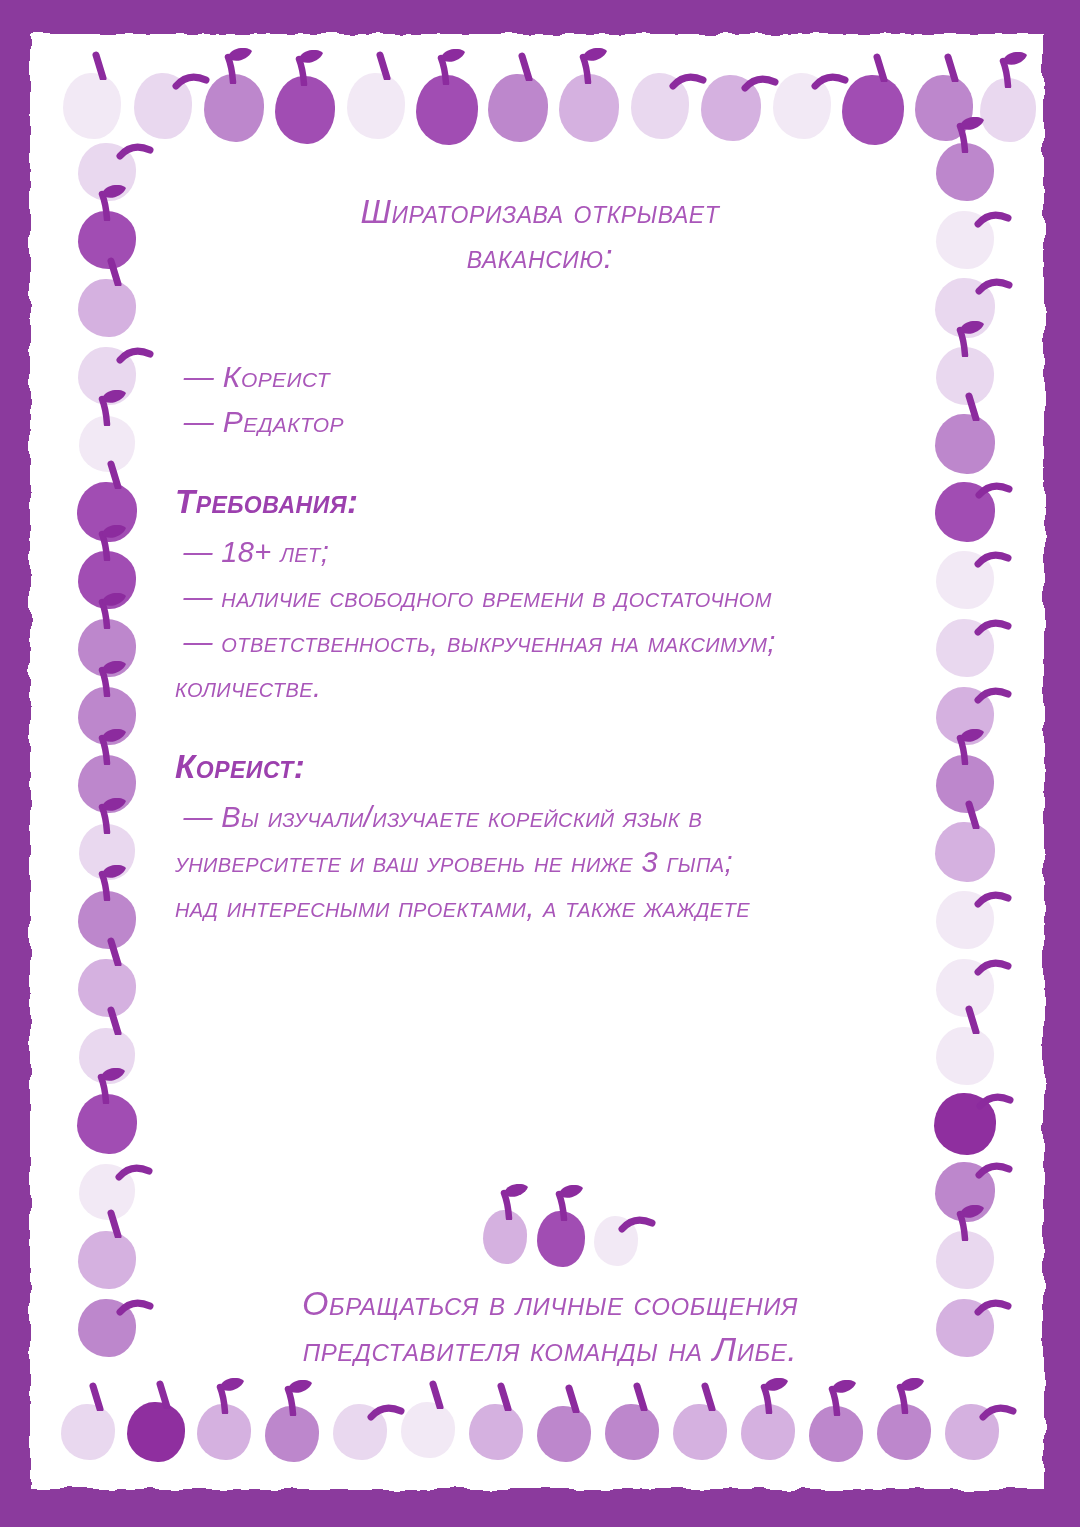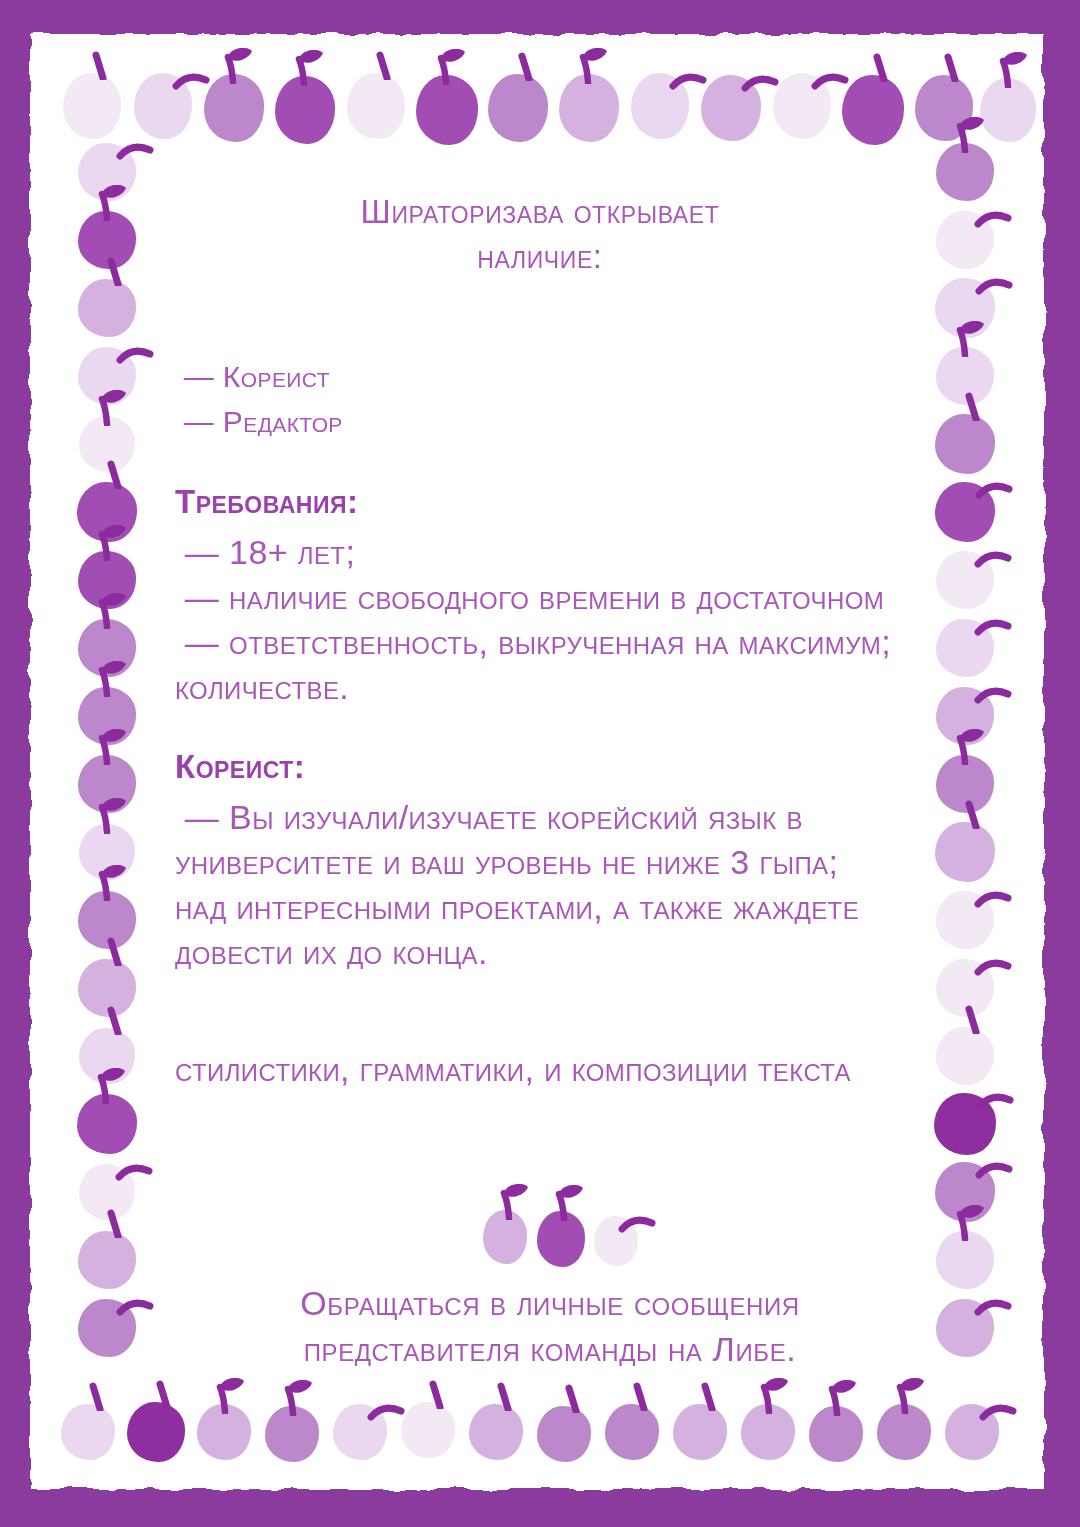--- a/index.html
+++ b/index.html
@@ -29,25 +29,26 @@
     border-radius:48% 52% 46% 54% / 54% 46% 52% 48%;
   }
   .stem{position:absolute;pointer-events:none;}
   .stem.straight{left:38%;top:-23px;}
   .stem.leaf{left:22%;top:-26px;}
   .stem.hook{right:-18px;top:-3px;}
   .text-layer{
     font-variant:small-caps;
     font-variant-caps:small-caps;
     color:var(--body-text);
+    font-style:italic;
   }
   .line{
     white-space:pre;
     height:45px;line-height:45px;
-    font-size:34px;letter-spacing:.4px;
+    font-size:29px;letter-spacing:.4px;
   }
   .title-block{position:absolute;left:0;width:1080px;top:189px;text-align:center;}
   .title-block .line{font-size:33px;letter-spacing:.6px;}
   .vacancy-block{position:absolute;left:175px;top:354px;}
   .vacancy-block .line{font-size:30px;}
   .section{position:absolute;left:175px;}
   .section .heading{
     white-space:pre;height:45px;line-height:45px;
     font-size:33px;font-weight:bold;letter-spacing:.5px;
     color:var(--heading-text);margin-bottom:6px;
@@ -494,43 +495,41 @@
         <div class="berry-body" style="background: rgb(242, 233, 245);"></div>
         <span class="stem hook"><svg width="38" height="22" viewBox="0 0 38 22">
             <path d="M4 16 Q16 2 34 10" stroke="#8c2b9e" stroke-width="7" stroke-linecap="round" fill="none"></path>
           </svg></span>
       </div>
     </div>
 
   <div class="text-layer">
     <div class="title-block" id="title-block">
         <div class="line">Шираторизава открывает</div>
-        <div class="line">наличие:</div>
+        <div class="line">вакансию:</div>
       </div>
     <div class="vacancy-block" id="vacancy-block">
         <div class="line"> — Кореист</div>
         <div class="line"> — Редактор</div>
       </div>
     <div id="sections-root">
         <div class="section" style="top: 479px;">
           <div class="heading">Требования:</div>
           <div class="line"> — 18+ лет;</div>
           <div class="line"> — наличие свободного времени в достаточном</div>
           <div class="line"> — ответственность, выкрученная на максимум;</div>
           <div class="line">количестве.</div>
         </div>
         <div class="section" style="top: 744px;">
           <div class="heading">Кореист:</div>
           <div class="line"> — Вы изучали/изучаете корейский язык в</div>
           <div class="line">университете и ваш уровень не ниже 3 гыпа;</div>
           <div class="line">над интересными проектами, а также жаждете</div>
-          <div class="line">довести их до конца.</div>
         </div>
         <div class="section" style="top: 1047px;">
-          <div class="line">стилистики, грамматики, и композиции текста</div>
         </div>
       </div>
     <div class="footer-block" id="footer-block">
         <div class="line">Обращаться в личные сообщения</div>
         <div class="line">представителя команды на Либе.</div>
       </div>
   </div>
 </div>
 
 </body></html>

